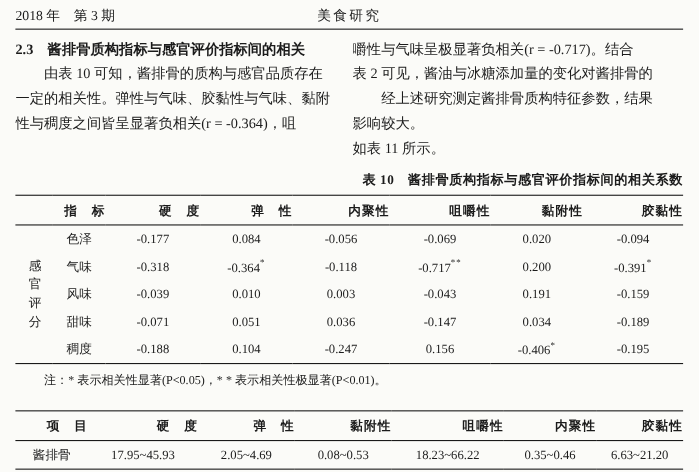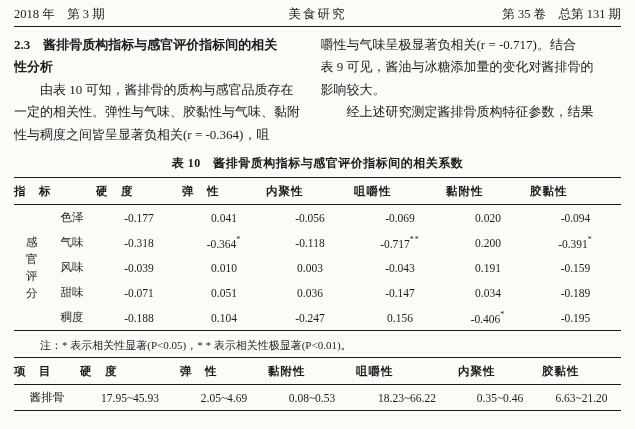--- a/index.html
+++ b/index.html
@@ -17,69 +17,68 @@
     position:absolute;left:50%;transform:translateX(-50%);
     letter-spacing:2px;
     text-align:center;
   }
   .header-rule{border-top:1.8px solid #1a1a1a;margin-top:3px;}
   .columns{display:flex;gap:6px;margin-top:7px;}
   .col{flex:1 1 0;min-width:0;overflow:hidden;}
   .line{font-size:13px;line-height:22.4px;white-space:nowrap;}
   .line.heading{font-weight:700;}
   .tbl-title{
-    text-align:center;font-weight:700;font-size:12px;
+    text-align:right;font-weight:700;font-size:12px;
     margin:9px 0 5px 0;letter-spacing:0.5px;
   }
   table.tbl{
     width:100%;border-collapse:collapse;table-layout:fixed;
     border-top:1.8px solid #1a1a1a;border-bottom:1.8px solid #1a1a1a;
     font-size:11.5px;
   }
   table.tbl th{
-    font-weight:700;padding:6px 0 5px 0;text-align:left;
+    font-weight:700;padding:6px 0 5px 0;text-align:right;
     border-bottom:1.1px solid #1a1a1a;letter-spacing:1px;
   }
   table.tbl td{padding:5px 0;text-align:center;}
   td.vlabel{padding:0;}
   .vstack{
     width:1.15em;margin:0 auto;word-break:break-all;
     line-height:17px;font-size:11.5px;text-align:right;
   }
   td.rowlabel{text-align:center;}
   sup.sig{font-size:8px;position:relative;top:-1px;letter-spacing:1px;}
   .note{
-    font-size:11px;margin:7px 0 4px 0;padding-left:26px;
+    font-size:11px;margin:7px 0 20px 0;padding-left:26px;
   }
 </style>
 </head>
 <body>
 
 <div class="page">
 
   <div class="pg-header">
     <span>2018 年　第 3 期</span>
     <span class="center">美食研究</span>
-    <span>第 35 卷　总第 131 期</span>
   </div>
   <div class="header-rule"></div>
 
   <div class="columns">
     <div class="col">
       <div class="line heading">2.3　酱排骨质构指标与感官评价指标间的相关</div>
-      <div class="line heading">性分析</div>
       <div class="line">　　由表 10 可知，酱排骨的质构与感官品质存在</div>
       <div class="line">一定的相关性。弹性与气味、胶黏性与气味、黏附</div>
       <div class="line">性与稠度之间皆呈显著负相关(r = -0.364)，咀</div>
     </div>
     <div class="col">
       <div class="line">嚼性与气味呈极显著负相关(r = -0.717)。结合</div>
-      <div class="line">表 9 可见，酱油与冰糖添加量的变化对酱排骨的</div>
+      <div class="line">表 2 可见，酱油与冰糖添加量的变化对酱排骨的</div>
+      <div class="line">　　经上述研究测定酱排骨质构特征参数，结果</div>
       <div class="line">影响较大。</div>
-      <div class="line">　　经上述研究测定酱排骨质构特征参数，结果</div>
+      <div class="line">如表 11 所示。</div>
     </div>
   </div>
 
   <div class="tbl-title">表 10　酱排骨质构指标与感官评价指标间的相关系数</div>
   <table class="tbl" id="table10">
       <colgroup>
         <col style="width: 34px;">
         <col style="width: 48px;">
         <col style="width: 86px;">
         <col style="width: 84px;">
@@ -99,21 +98,21 @@
           <th>胶黏性</th>
         </tr>
       </thead>
       <tbody>
         <tr>
           <td rowspan="5" class="vlabel">
             <div class="vstack">感官评分</div>
           </td>
           <td class="rowlabel">色泽</td>
           <td>-0.177</td>
-          <td>0.041</td>
+          <td>0.084</td>
           <td>-0.056</td>
           <td>-0.069</td>
           <td>0.020</td>
           <td>-0.094</td>
         </tr>
         <tr>
           <td class="rowlabel">气味</td>
           <td>-0.318</td>
           <td>-0.364<sup class="sig">*</sup></td>
           <td>-0.118</td>

